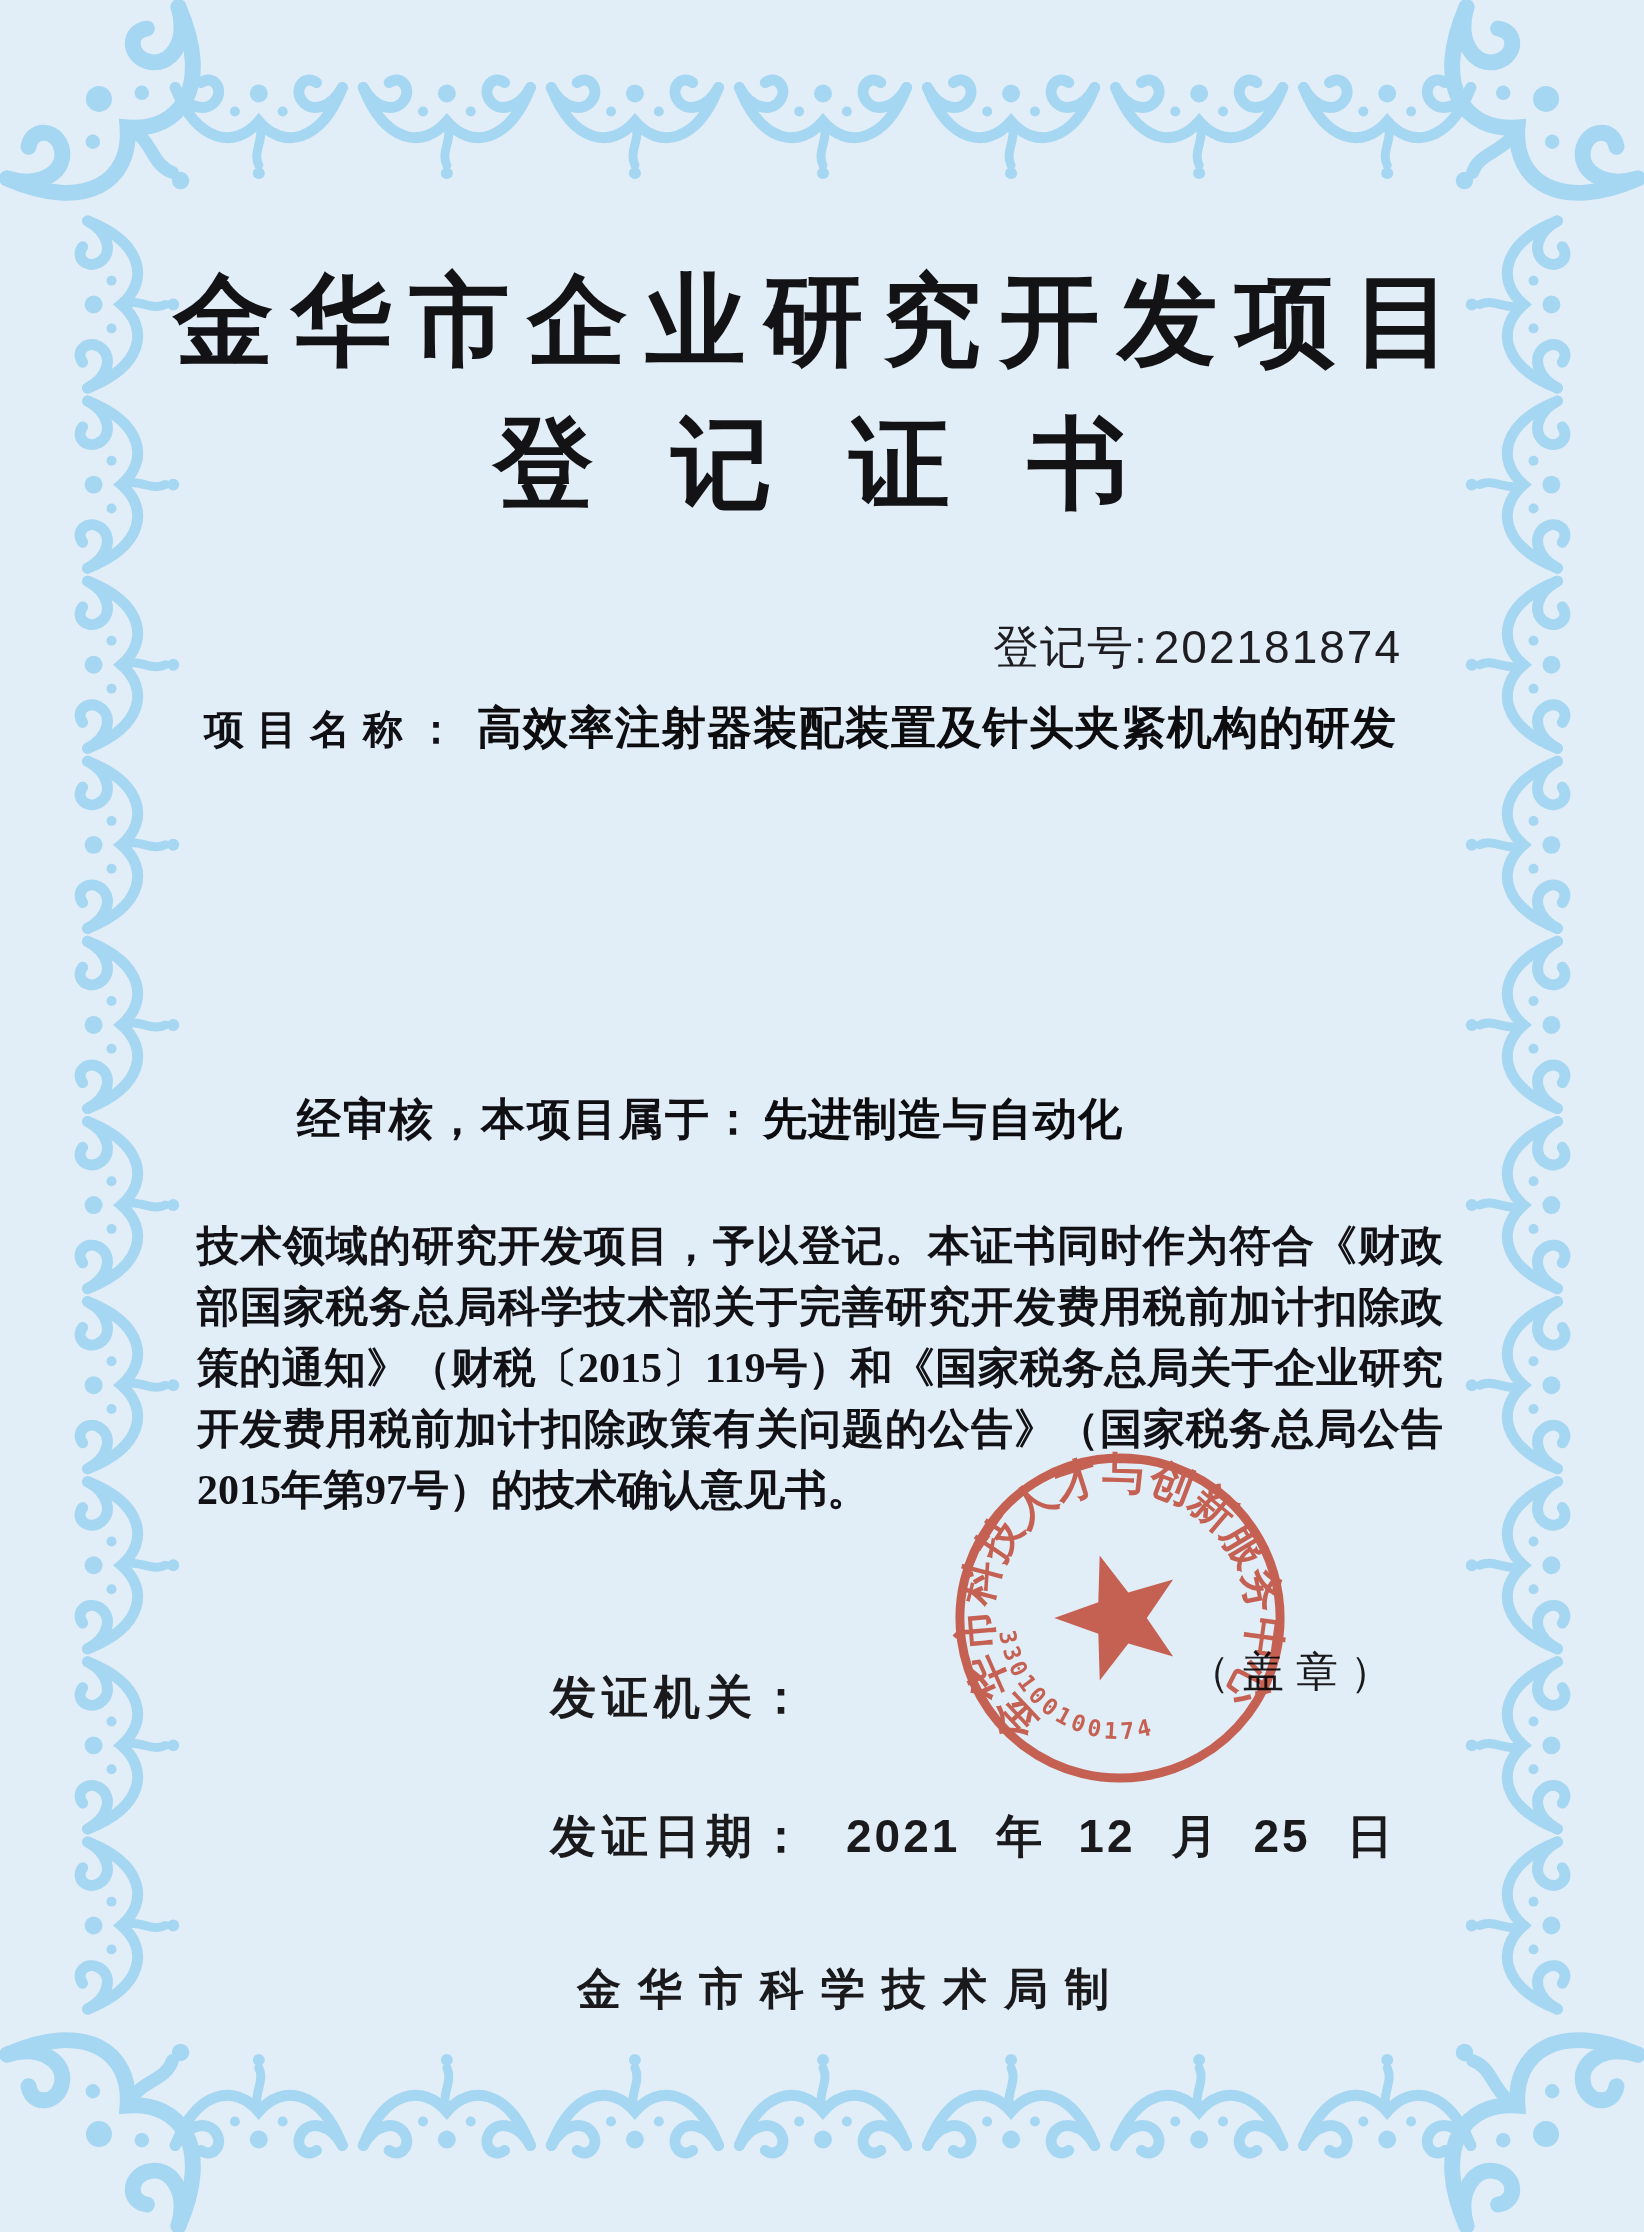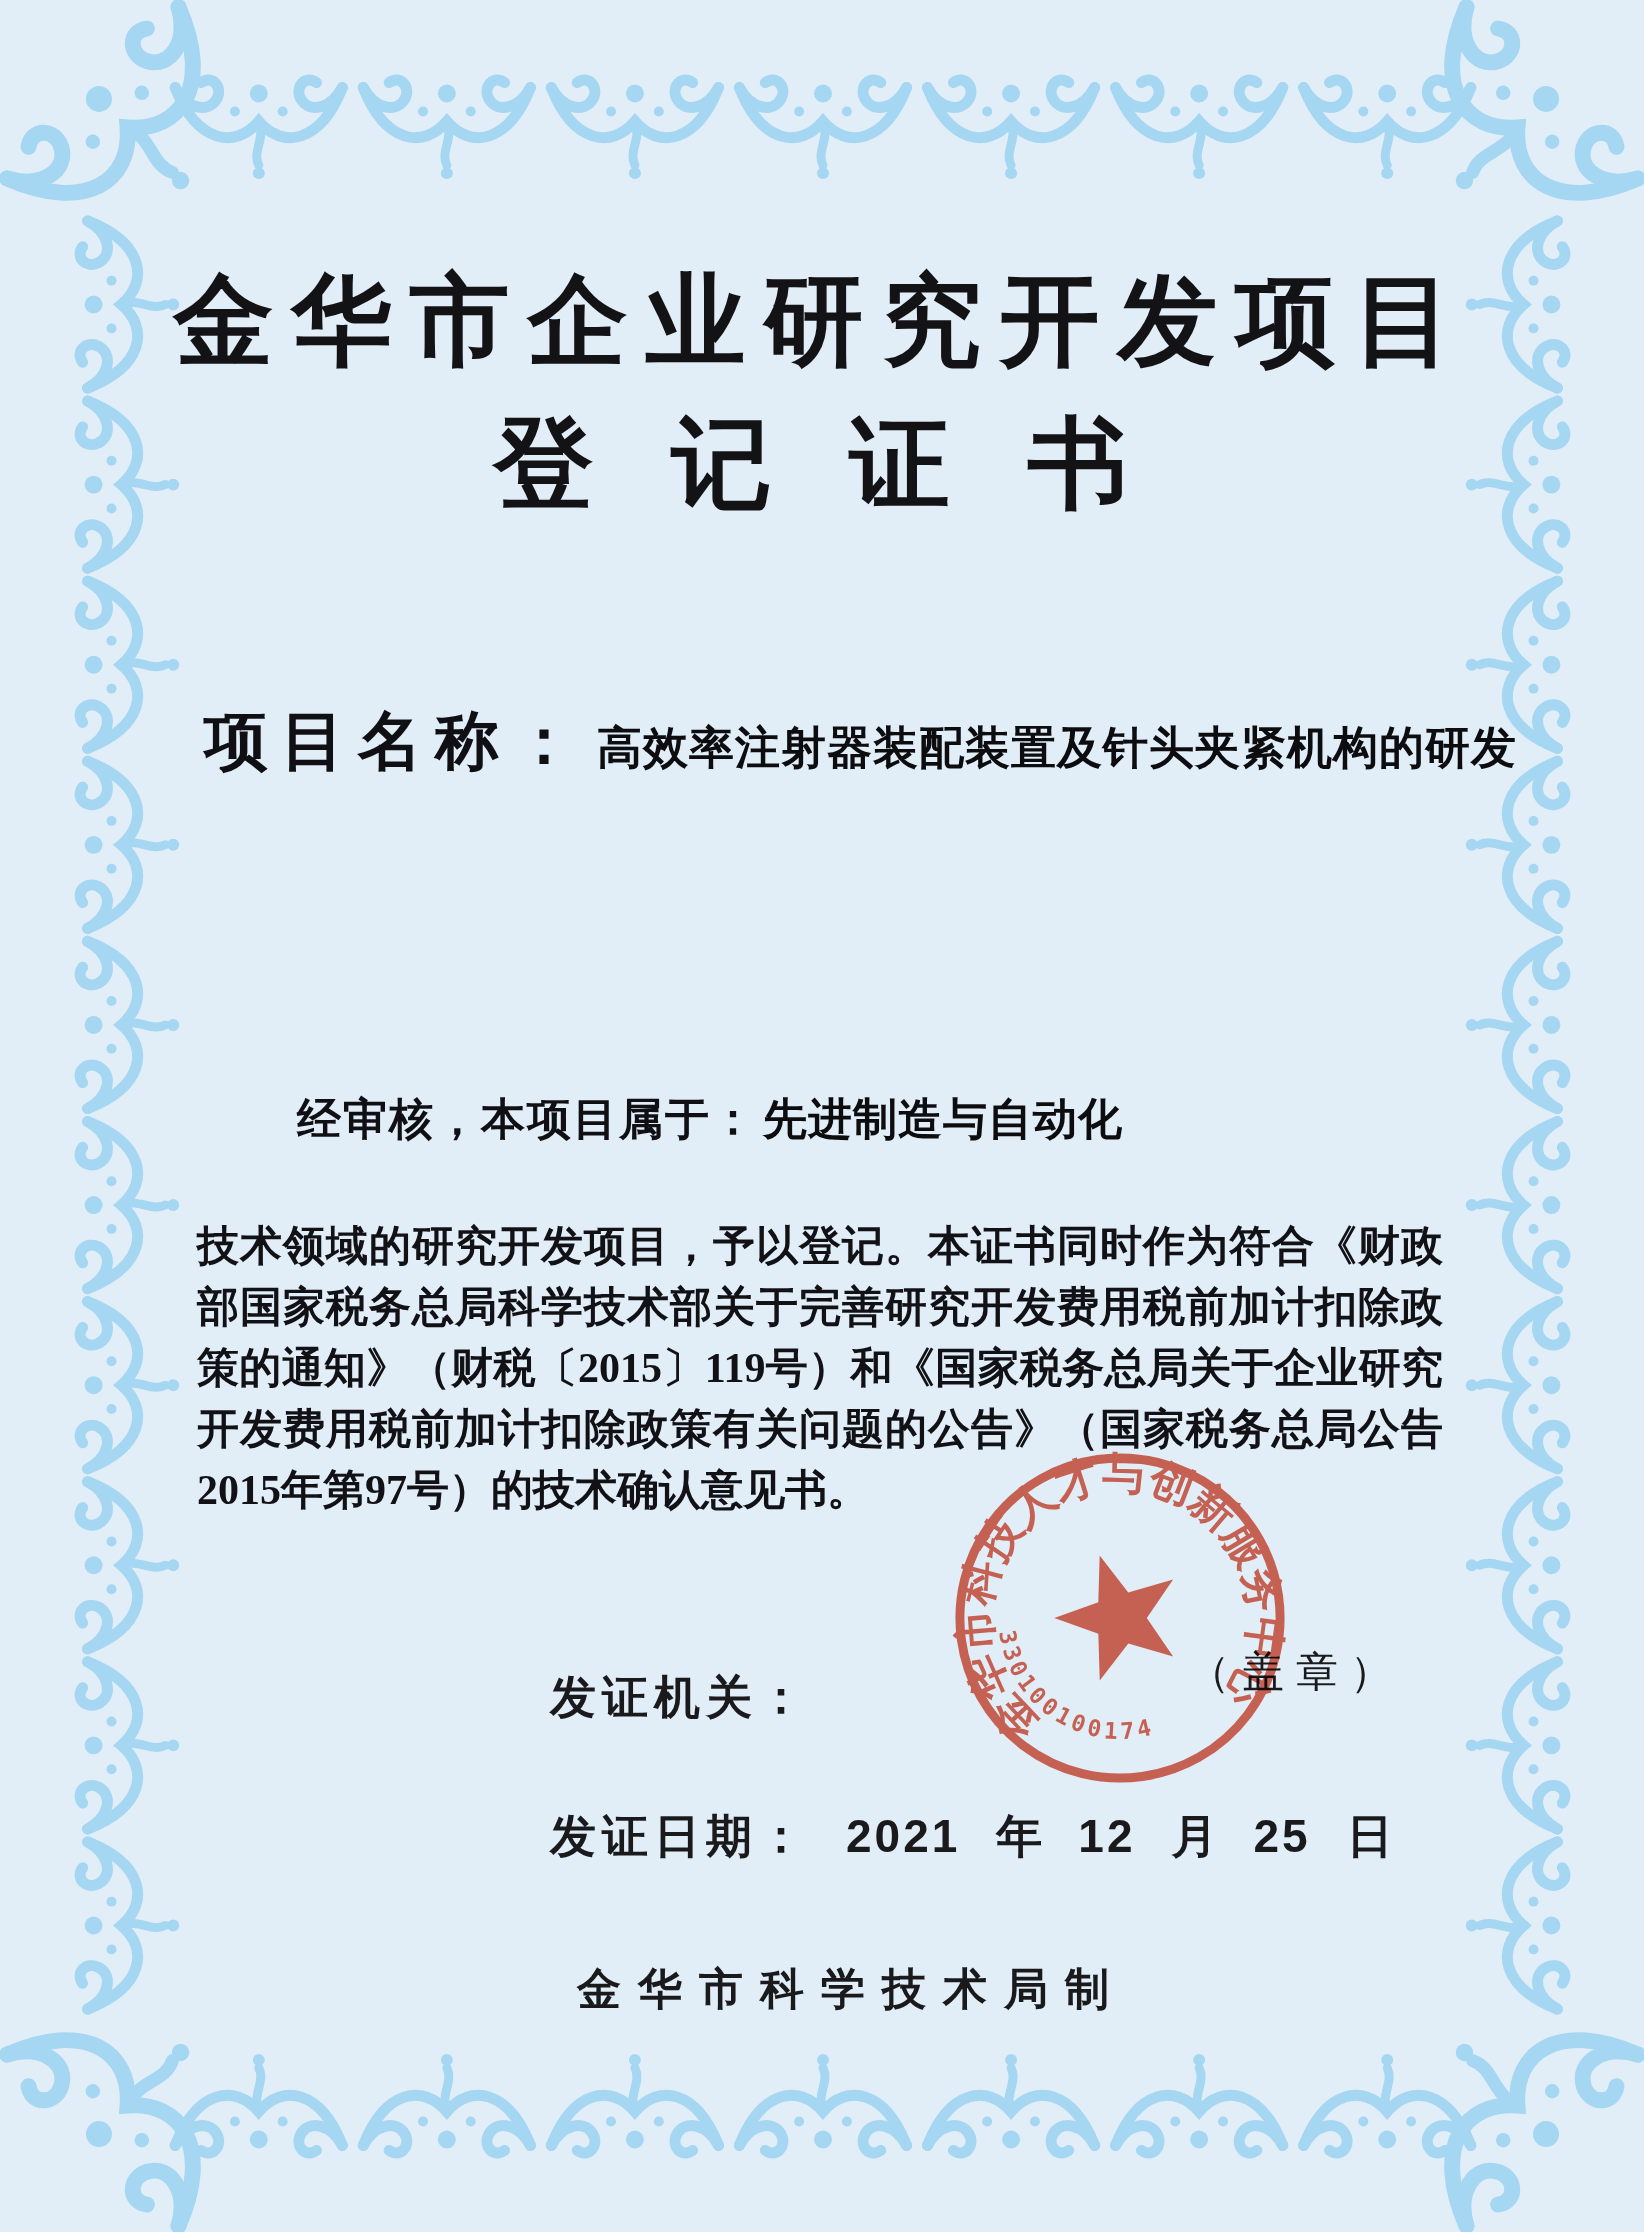--- a/index.html
+++ b/index.html
@@ -13,21 +13,21 @@
   .title{position:absolute;width:100%;text-align:center;
     font-family:"DejaVu Serif",serif;font-weight:700;color:#131316;}
   .t1{top:255px;font-size:100px;letter-spacing:18px;}
   .t2{top:398px;font-size:100px;letter-spacing:78px;padding-left:54px;box-sizing:border-box;}
 
   .reg{position:absolute;top:617px;left:993px;font-size:46px;font-weight:500;
     letter-spacing:1px;color:#1e1e22;white-space:nowrap;}
   .reg .regnum{margin-left:6px;letter-spacing:2px;}
 
   .row{position:absolute;left:204px;white-space:nowrap;}
-  .row .flabel{font-family:"Liberation Serif",serif;font-weight:700;font-size:64px;
+  .row .flabel{font-family:"Liberation Serif",serif;font-weight:700;font-size:40px;
     letter-spacing:13px;color:#101014;}
   .row .fvalue{font-weight:700;font-size:45px;letter-spacing:1px;margin-left:8px;color:#0d0d10;}
   .project{top:698px;}
   .undertaker{top:848px;}
   .review{top:1090px;left:297px;}
   .review .flabel{font-size:44px;letter-spacing:2px;}
   .review .fvalue{font-size:44px;margin-left:6px;}
 
   .body{position:absolute;top:1216px;left:197px;width:1246px;
     font-family:"Liberation Serif",serif;font-weight:700;font-size:42px;
@@ -109,20 +109,23 @@
       <use href="#bmotif" transform="translate(1535,1935) rotate(-90) scale(1)"></use>
       <use href="#bmotif" transform="translate(124,124) rotate(135) scale(1.45)"></use>
       <use href="#bmotif" transform="translate(1529,124) rotate(-135) scale(1.45)"></use>
       <use href="#bmotif" transform="translate(124,2120) rotate(45) scale(1.45)"></use>
       <use href="#bmotif" transform="translate(1529,2120) rotate(-45) scale(1.45)"></use>
     </svg>
 
   <div class="title t1">金华市企业研究开发项目</div>
   <div class="title t2">登记证书</div>
 
+  <div class="reg">
+    <span>登记号:</span><span class="regnum">202181874</span>
+  </div>
 
   <div class="row project">
     <span class="flabel">项目名称：</span><span class="fvalue">高效率注射器装配装置及针头夹紧机构的研发</span>
   </div>
 
 
   <div class="row review">
     <span class="flabel">经审核，本项目属于：</span><span class="fvalue">先进制造与自动化</span>
   </div>
 

